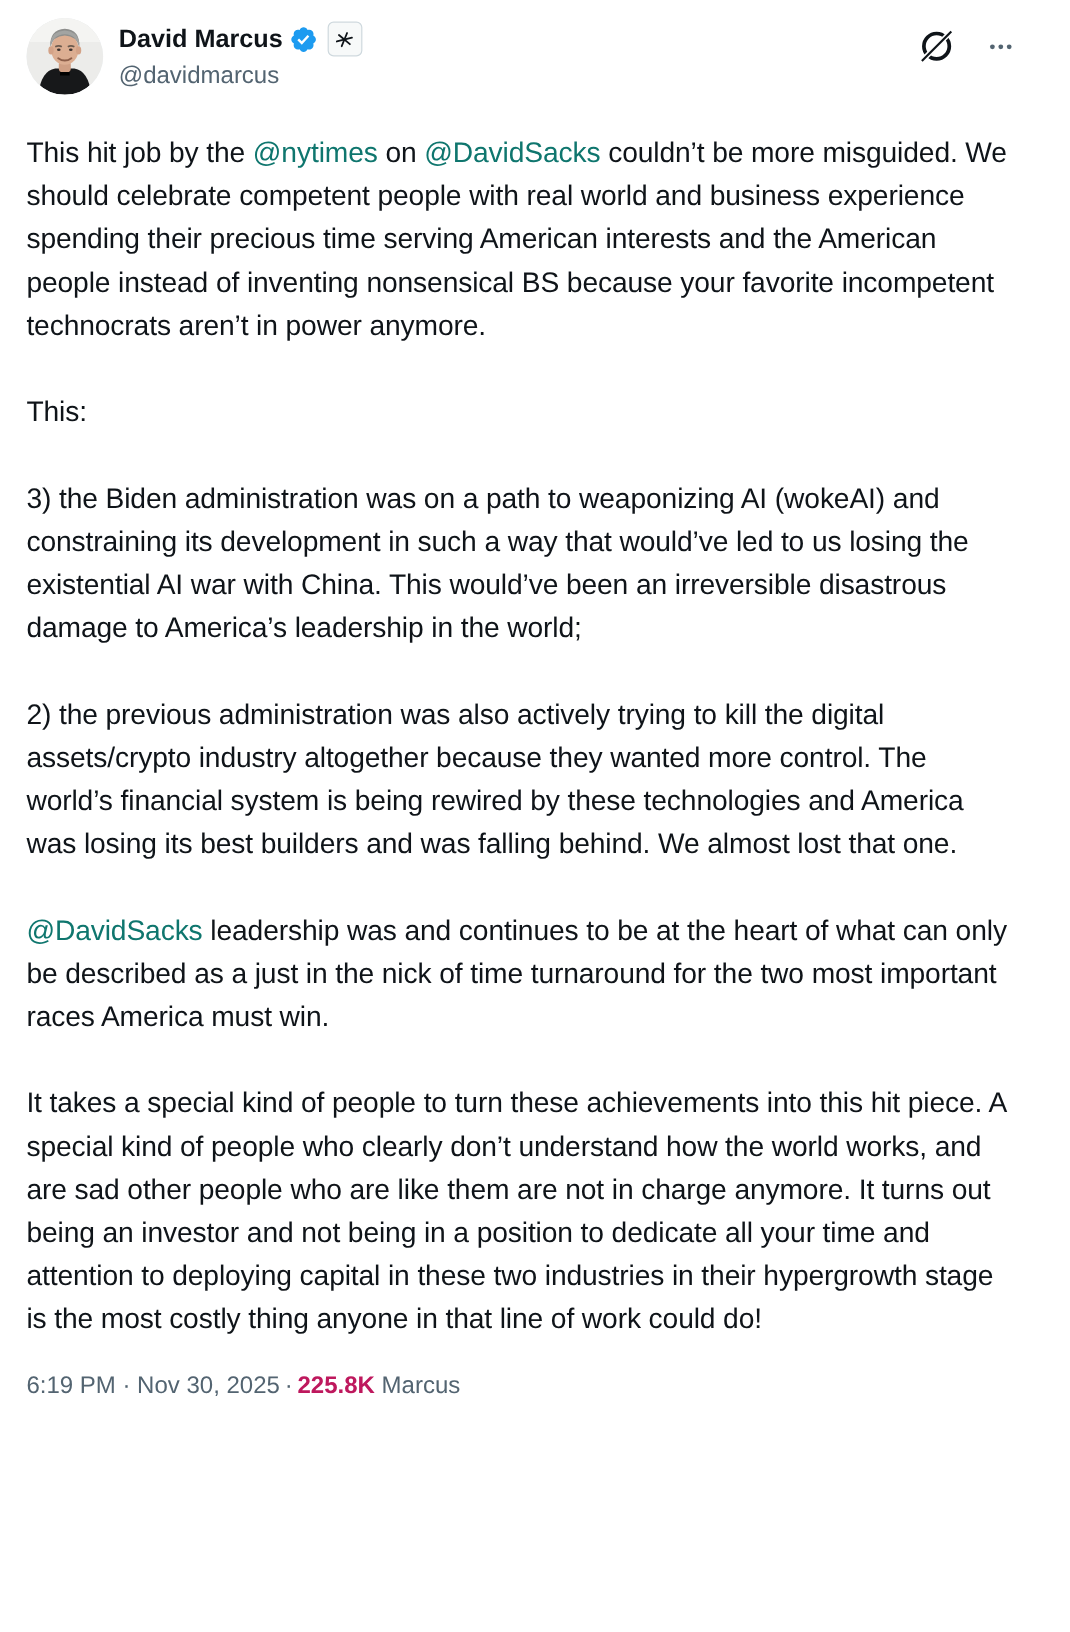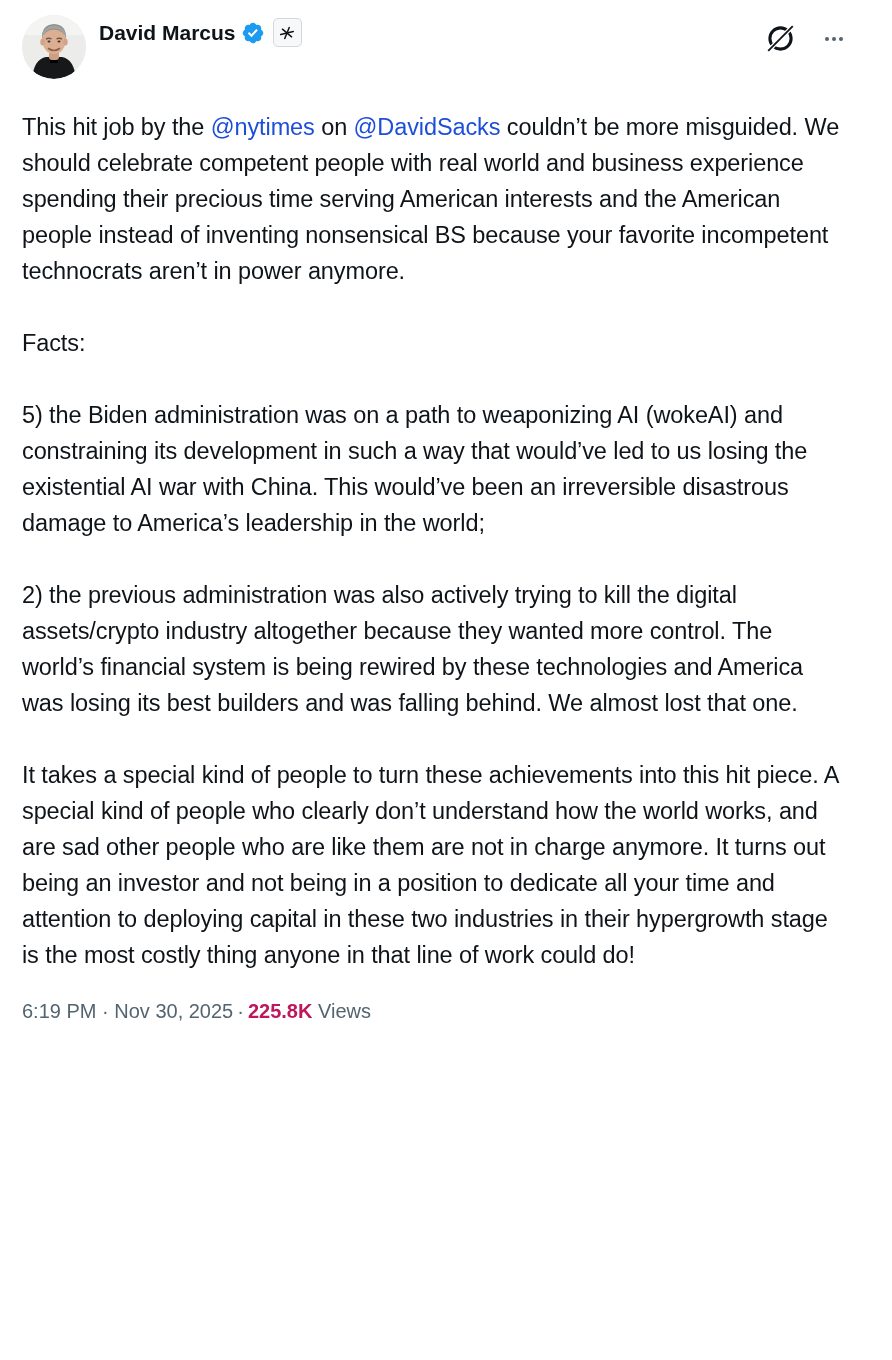--- a/index.html
+++ b/index.html
@@ -89,21 +89,21 @@
   .body {
     margin-top: 28px;
     font-size: 23.5px;
     line-height: 36px;
     color: #0f1419;
     letter-spacing: -0.1px;
   }
   .para { margin: 0 0 36px 0; }
   .para:last-child { margin-bottom: 0; }
   .mention {
-    color: #1d4ed8;
+    color: #0f766e;
     text-decoration: none;
     cursor: pointer;
   }
   
   .footer {
     margin-top: 26px;
     font-size: 20px;
     line-height: 25px;
     color: #536471;
   }
@@ -164,20 +164,21 @@
         <span class="affiliate">
           <svg width="16" height="16" viewBox="0 0 16 16">
             <g stroke="#0f1419" stroke-width="1.5" stroke-linecap="round" transform="rotate(-14 8 8)">
               <line x1="1.5" y1="8" x2="14.5" y2="8"></line>
               <line x1="4.5" y1="3.2" x2="11.5" y2="12.8"></line>
               <line x1="11.5" y1="3.2" x2="4.5" y2="12.8"></line>
             </g>
           </svg>
         </span>
       </div>
+      <div class="handle">@davidmarcus</div>
     </div>
 
     <div class="header-actions">
       <button class="icon-btn" title="Grok actions">
         <svg width="31" height="31" viewBox="0 0 24 24">
           <circle cx="12" cy="12" r="8.2" fill="none" stroke="#0f1419" stroke-width="2.4"></circle>
           <line x1="2.5" y1="21.5" x2="21.5" y2="2.5" stroke="#ffffff" stroke-width="3.4"></line>
           <line x1="2.5" y1="21.5" x2="21.5" y2="2.5" stroke="#0f1419" stroke-width="1.4"></line>
         </svg>
       </button>
@@ -186,24 +187,25 @@
           <circle cx="5" cy="12" r="2" fill="#536471"></circle>
           <circle cx="12" cy="12" r="2" fill="#536471"></circle>
           <circle cx="19" cy="12" r="2" fill="#536471"></circle>
         </svg>
       </button>
     </div>
   </div>
 
   <div class="body">
       <div class="para">This hit job by the <a class="mention">@nytimes</a> on <a class="mention">@DavidSacks</a> couldn’t be more misguided. We should celebrate competent people with real world and business experience spending their precious time serving American interests and the American people instead of inventing nonsensical BS because your favorite incompetent technocrats aren’t in power anymore.</div>
-      <div class="para">Facts:</div>
-      <div class="para">5) the Biden administration was on a path to weaponizing AI (wokeAI) and constraining its development in such a way that would’ve led to us losing the existential AI war with China. This would’ve been an irreversible disastrous damage to America’s leadership in the world;</div>
+      <div class="para">This:</div>
+      <div class="para">3) the Biden administration was on a path to weaponizing AI (wokeAI) and constraining its development in such a way that would’ve led to us losing the existential AI war with China. This would’ve been an irreversible disastrous damage to America’s leadership in the world;</div>
       <div class="para">2) the previous administration was also actively trying to kill the digital assets/crypto industry altogether because they wanted more control. The world’s financial system is being rewired by these technologies and America was losing its best builders and was falling behind. We almost lost that one.</div>
+      <div class="para"><a class="mention">@DavidSacks</a> leadership was and continues to be at the heart of what can only be described as a just in the nick of time turnaround for the two most important races America must win.</div>
       <div class="para">It takes a special kind of people to turn these achievements into this hit piece. A special kind of people who clearly don’t understand how the world works, and are sad other people who are like them are not in charge anymore. It turns out being an investor and not being in a position to dedicate all your time and attention to deploying capital in these two industries in their hypergrowth stage is the most costly thing anyone in that line of work could do!</div>
     </div>
 
   <div class="footer">
     <span>6:19 PM · Nov 30, 2025</span><span class="sep">·</span><span class="views-count">225.8K</span>
-    <span>Views</span>
+    <span>Marcus</span>
   </div>
 
 </div>
 
 </body></html>

